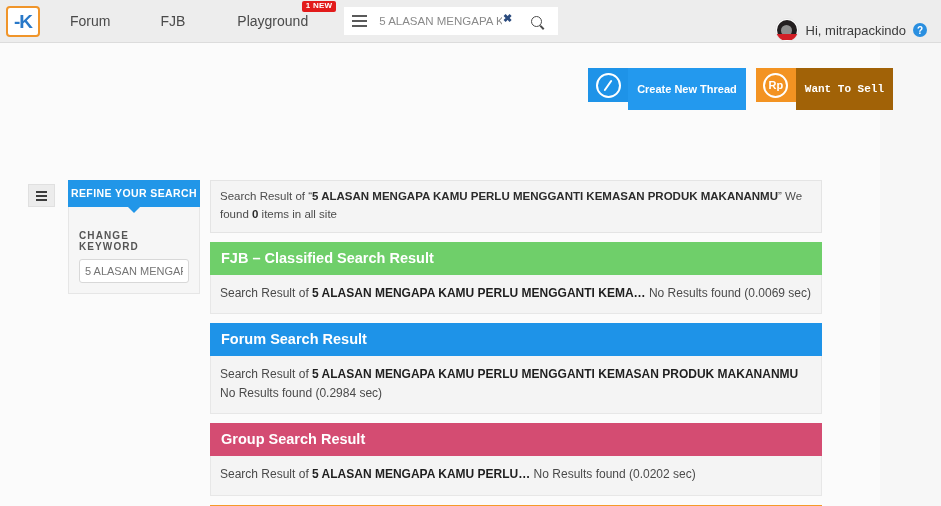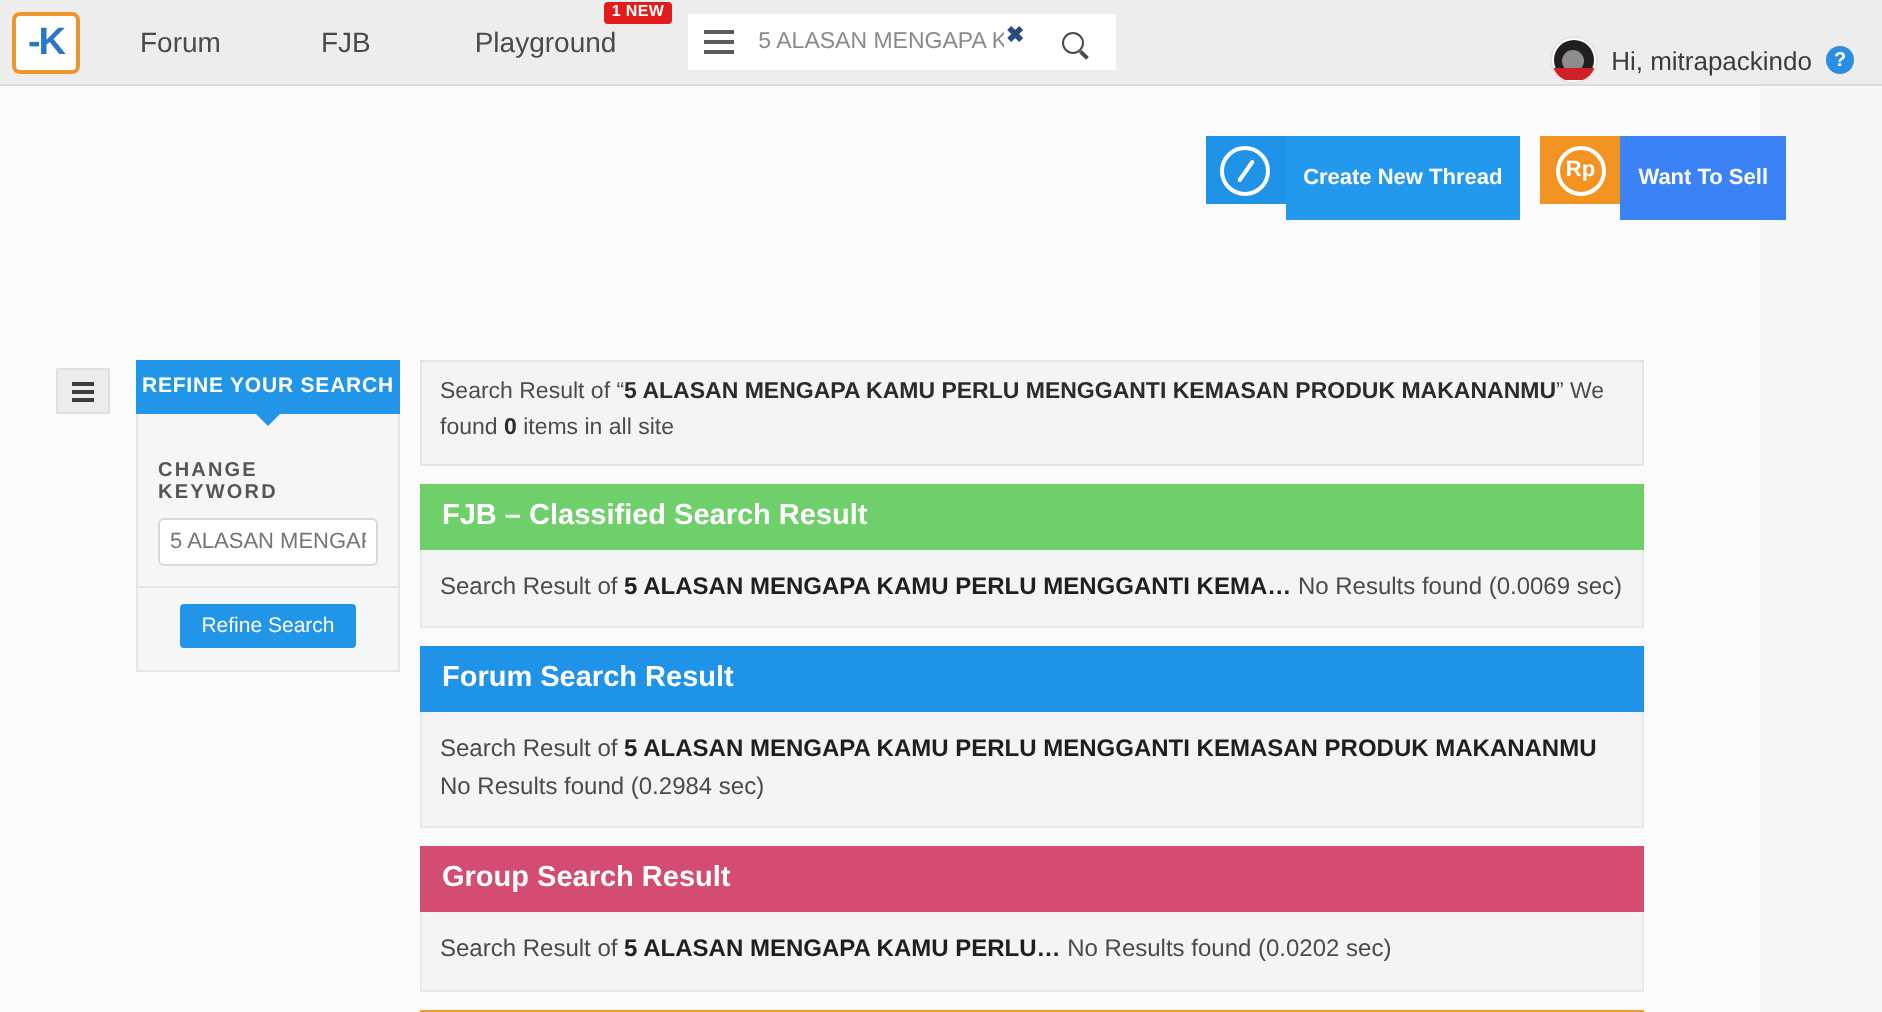--- a/index.html
+++ b/index.html
@@ -177,21 +177,21 @@
   }
   .act-label{
     display:flex;align-items:center;justify-content:center;
     color:#fff; font-size:11px; font-weight:bold;
     text-align:center; line-height:1.15;
     padding:0 9px; min-width:62px; height:42px;
   }
   .act-btn.blue .act-icon{ background:#1e93e8; }
   .act-btn.blue .act-label{ background:#2399ee; }
   .act-btn.orange .act-icon{ background:#f39322; }
-  .act-btn.orange .act-label{ background:#3b82f6; }
+  .act-btn.orange .act-label{ background:#a16207;font-family:Liberation Mono, monospace; }
 
   
   .content{
     position:absolute;
     left:28px; top:137px;
     display:flex; align-items:flex-start;
   }
   .side-toggle{
     width:27px; height:23px;
     background:#ececec;
@@ -367,23 +367,20 @@
       <i></i>
       <i></i>
     </div>
 
     <div class="refine">
       <div class="refine-head">REFINE YOUR SEARCH</div>
       <div class="refine-body">
         <div class="refine-label">CHANGE KEYWORD</div>
         <input class="refine-input" type="text" placeholder="5 ALASAN MENGAPA" style="">
       </div>
-      <div class="refine-foot">
-        <button class="refine-btn">Refine Search</button>
-      </div>
     </div>
 
     <div class="results">
 
       <div class="summary">
         <span>Search Result of “</span><b>5 ALASAN MENGAPA KAMU PERLU MENGGANTI KEMASAN PRODUK MAKANANMU</b><span>” We found </span><b>0</b><span> items in all site</span>
       </div>
 
       <div class="section sec-green">
         <div class="sec-head">FJB – Classified Search Result</div>

